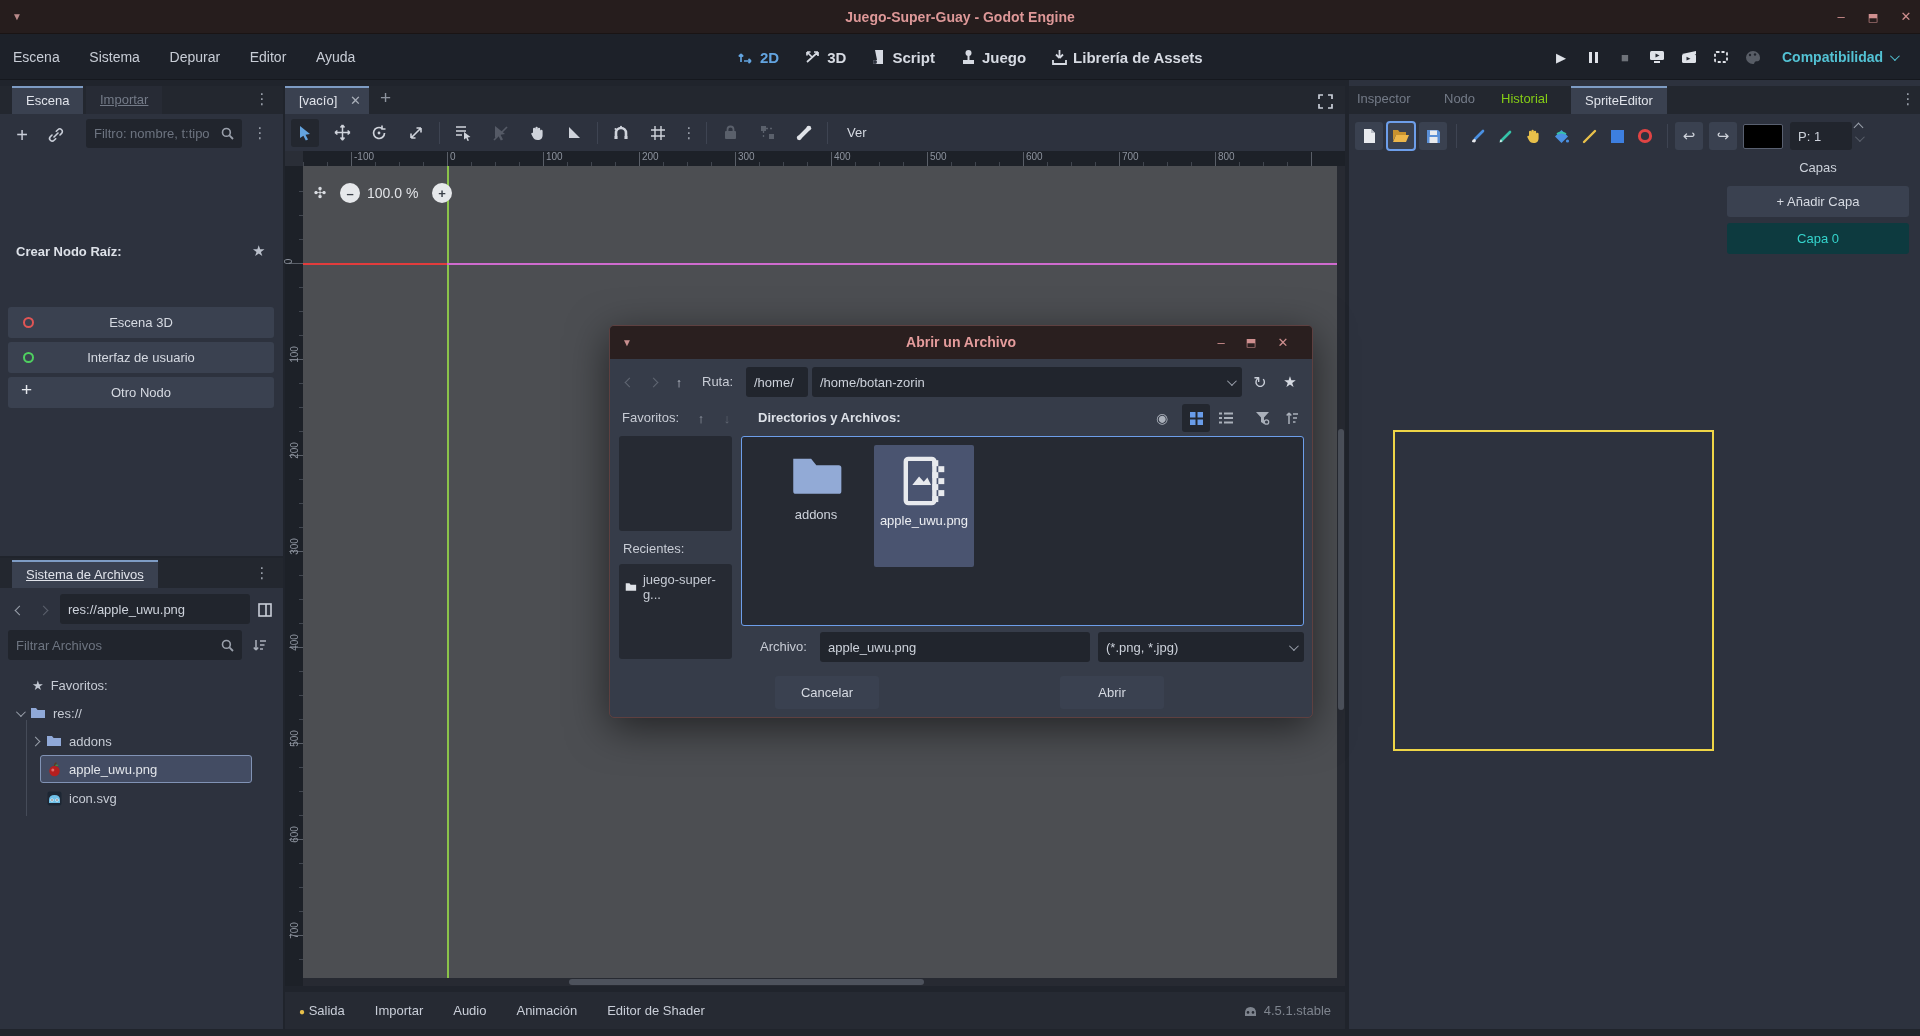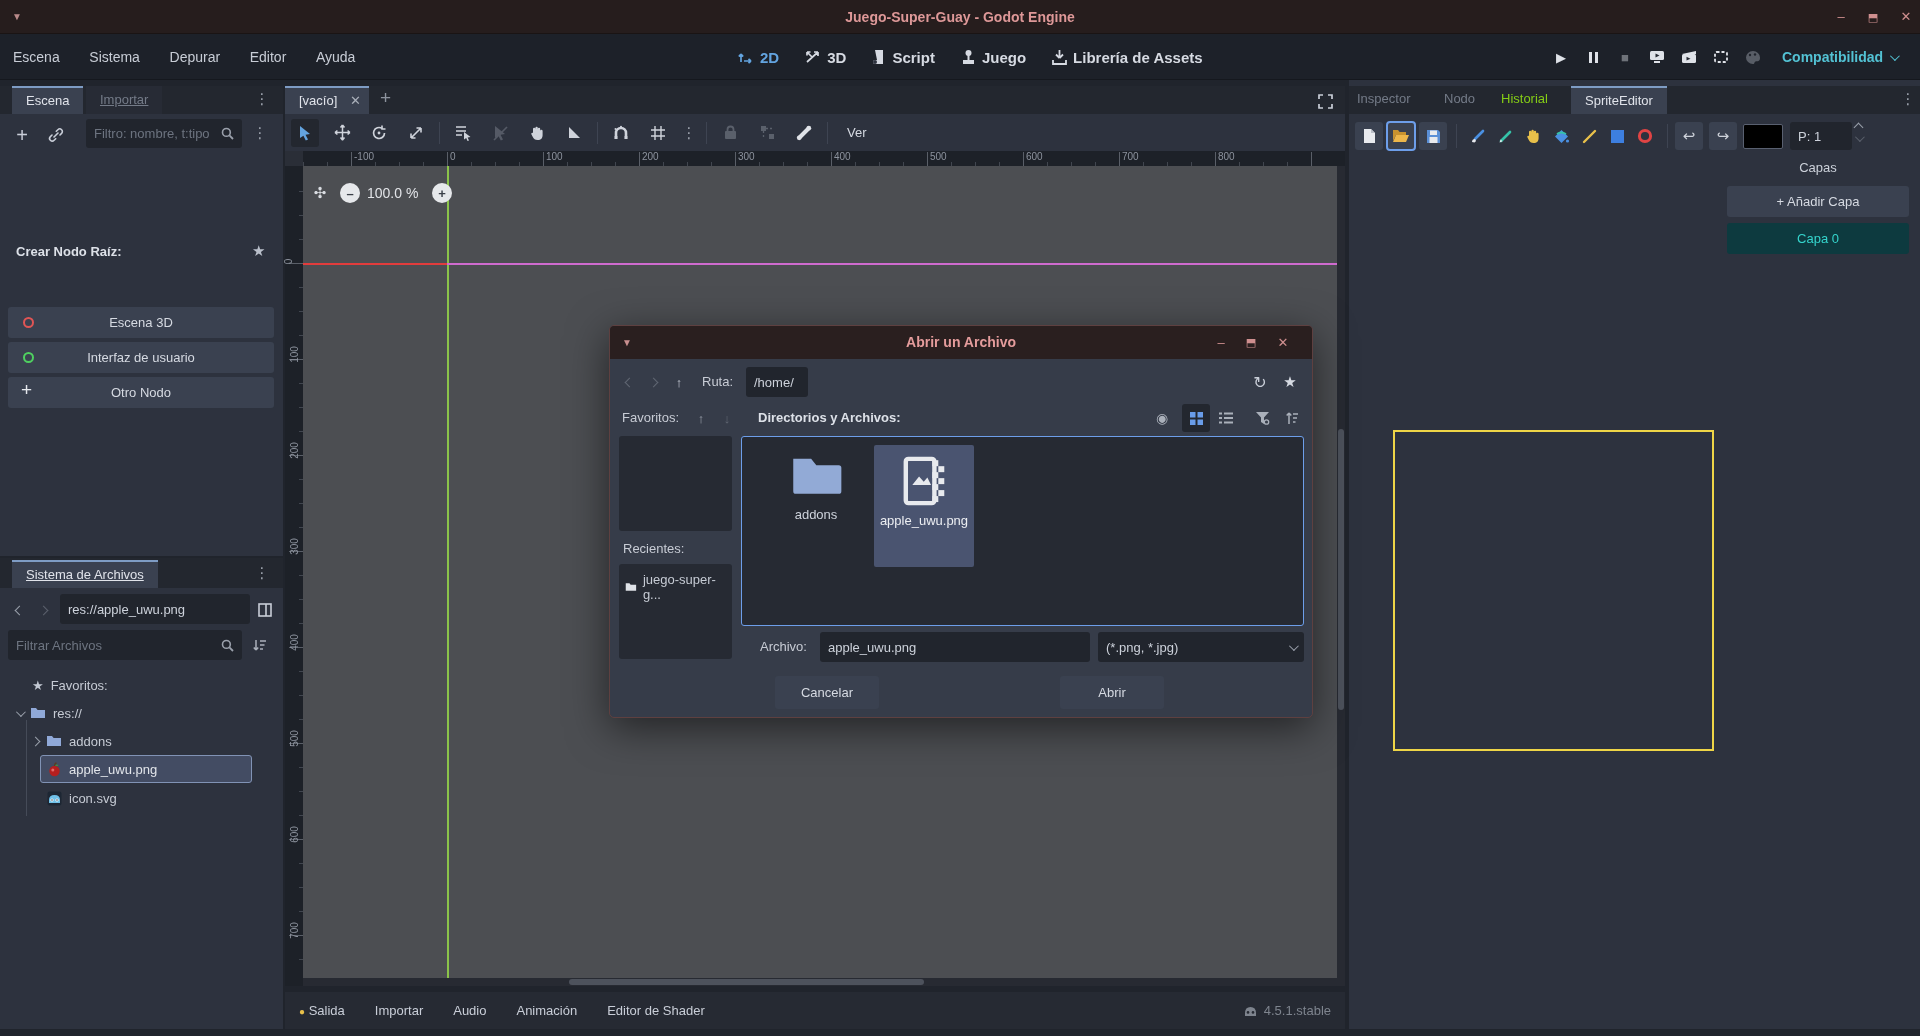--- a/index.html
+++ b/index.html
@@ -608,20 +608,24 @@
         <span class="chev left"></span>
       </div>
     <div class="abs icnbtn dim" style="left:32px;top:42px;width:22px;height:28px;">
         <span class="chev right"></span>
       </div>
     <div class="abs icnbtn" style="left:58px;top:42px;width:22px;height:28px;color:#c9ced8;">↑</div>
     <div class="abs dlg-label" style="left:92px;top:48px;">Ruta:</div>
     <div class="abs field" style="left:136px;top:41px;width:62px;height:30px;">
       <span>/home/</span>
       </div>
+    <div class="abs field" style="left:202px;top:41px;width:430px;height:30px;">
+      <span>/home/botan-zorin</span>
+      <span class="chev down" style="margin-left:auto;"></span>
+      </div>
     <div class="abs icnbtn" style="left:638px;top:42px;width:24px;height:28px;color:#c9ced8;font-size:16px;">↻</div>
     <div class="abs icnbtn" style="left:668px;top:42px;width:24px;height:28px;color:#d6dae2;font-size:15px;">★</div>
 
     <div class="abs dlg-label" style="left:12px;top:84px;">Favoritos:</div>
     <div class="abs icnbtn" style="left:80px;top:79px;width:22px;height:26px;color:#9aa0ab;">↑</div>
     <div class="abs icnbtn dim" style="left:106px;top:79px;width:22px;height:26px;color:#9aa0ab;">↓</div>
     <div class="abs dlg-label" style="left:148px;top:84px;font-weight:bold;color:#dde1e8;">Directorios y Archivos:</div>
     <div class="abs icnbtn" style="left:540px;top:80px;width:24px;height:24px;color:#aab0ba;font-size:14px;">◉</div>
     <div class="abs tool28" style="left:572px;top:78px;background:#23272f;">
       <svg width="13" height="13" viewBox="0 0 13 13">

